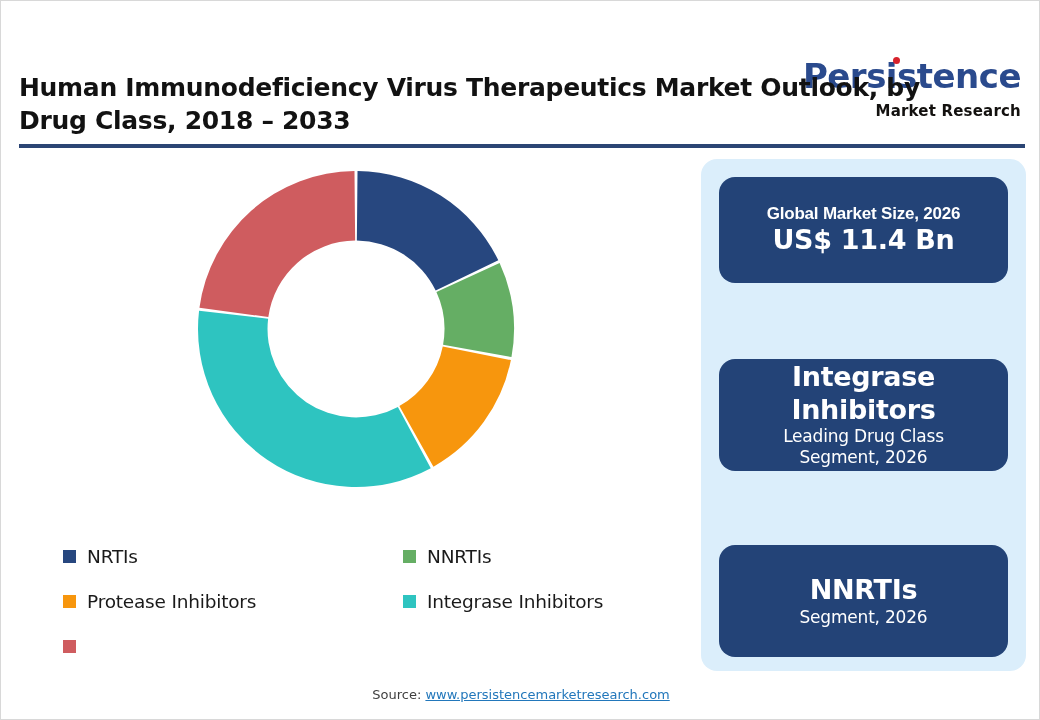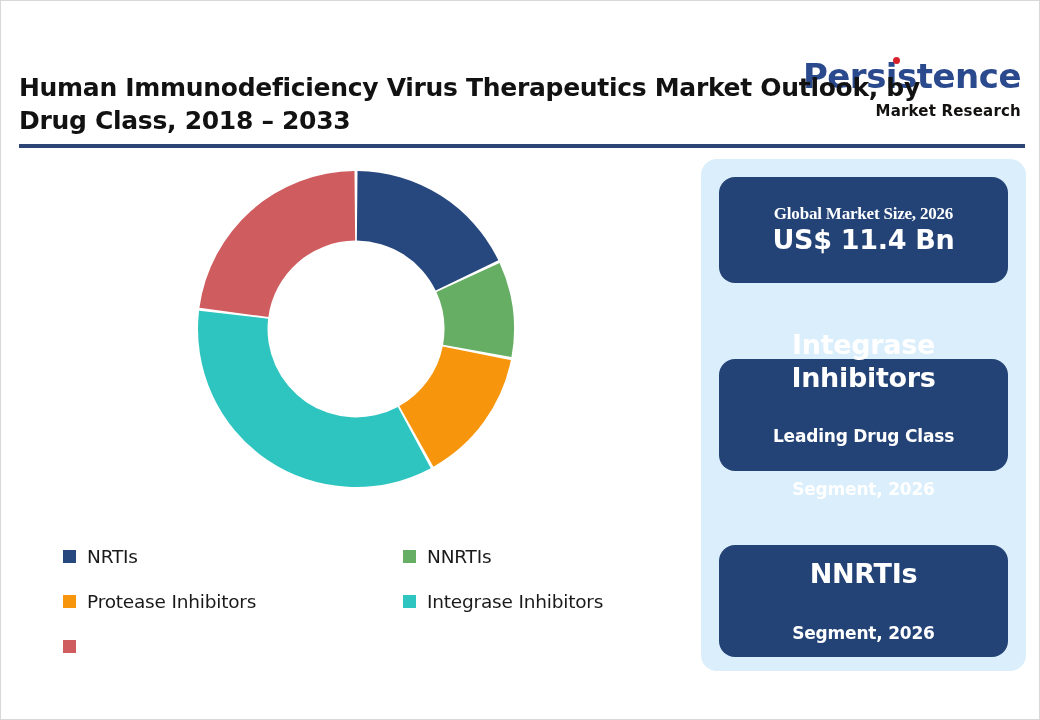--- a/index.html
+++ b/index.html
@@ -153,40 +153,39 @@
     box-sizing: border-box;
     display: flex;
     flex-direction: column;
     justify-content: center;
   }
   #card-0 { top: 18px;  height: 106px; }
   #card-1 { top: 200px; height: 112px; }
   #card-2 { top: 386px; height: 112px; }
 
   .card-kicker {
-    font-family: Liberation Serif, serif;
+    font-family: Liberation Sans, sans-serif;
     font-size: 17px;
     font-weight: bold;
     line-height: 1.18;
     letter-spacing: -0.2px;
   }
   .card-big {
     font-family: "DejaVu Sans", sans-serif;
     font-size: 27px;
     font-weight: bold;
     line-height: 1.2;
     letter-spacing: -0.3px;
   }
   .card-sub {
     font-family: "DejaVu Sans", sans-serif;
     font-size: 17px;
-    font-weight: bold;
+    font-weight: normal;
     line-height: 1.25;
     letter-spacing: -0.2px;
-    margin-top: 32px;
   }
 
   
   .footer {
     position: absolute;
     left: 0;
     top: 686px;
     width: 1040px;
     text-align: center;
     font-family: "DejaVu Sans", sans-serif;
@@ -269,14 +268,17 @@
       <div class="card-sub">Segment, 2026</div>
     </div>
 
     <div class="stat-card" id="card-2">
       <div class="card-big">NNRTIs</div>
       <div class="card-sub">Segment, 2026</div>
     </div>
 
   </div>
 
+  <div class="footer">
+    <span>Source: </span><span class="src-link">www.persistencemarketresearch.com</span>
+  </div>
 
 </div>
 
 </body></html>

